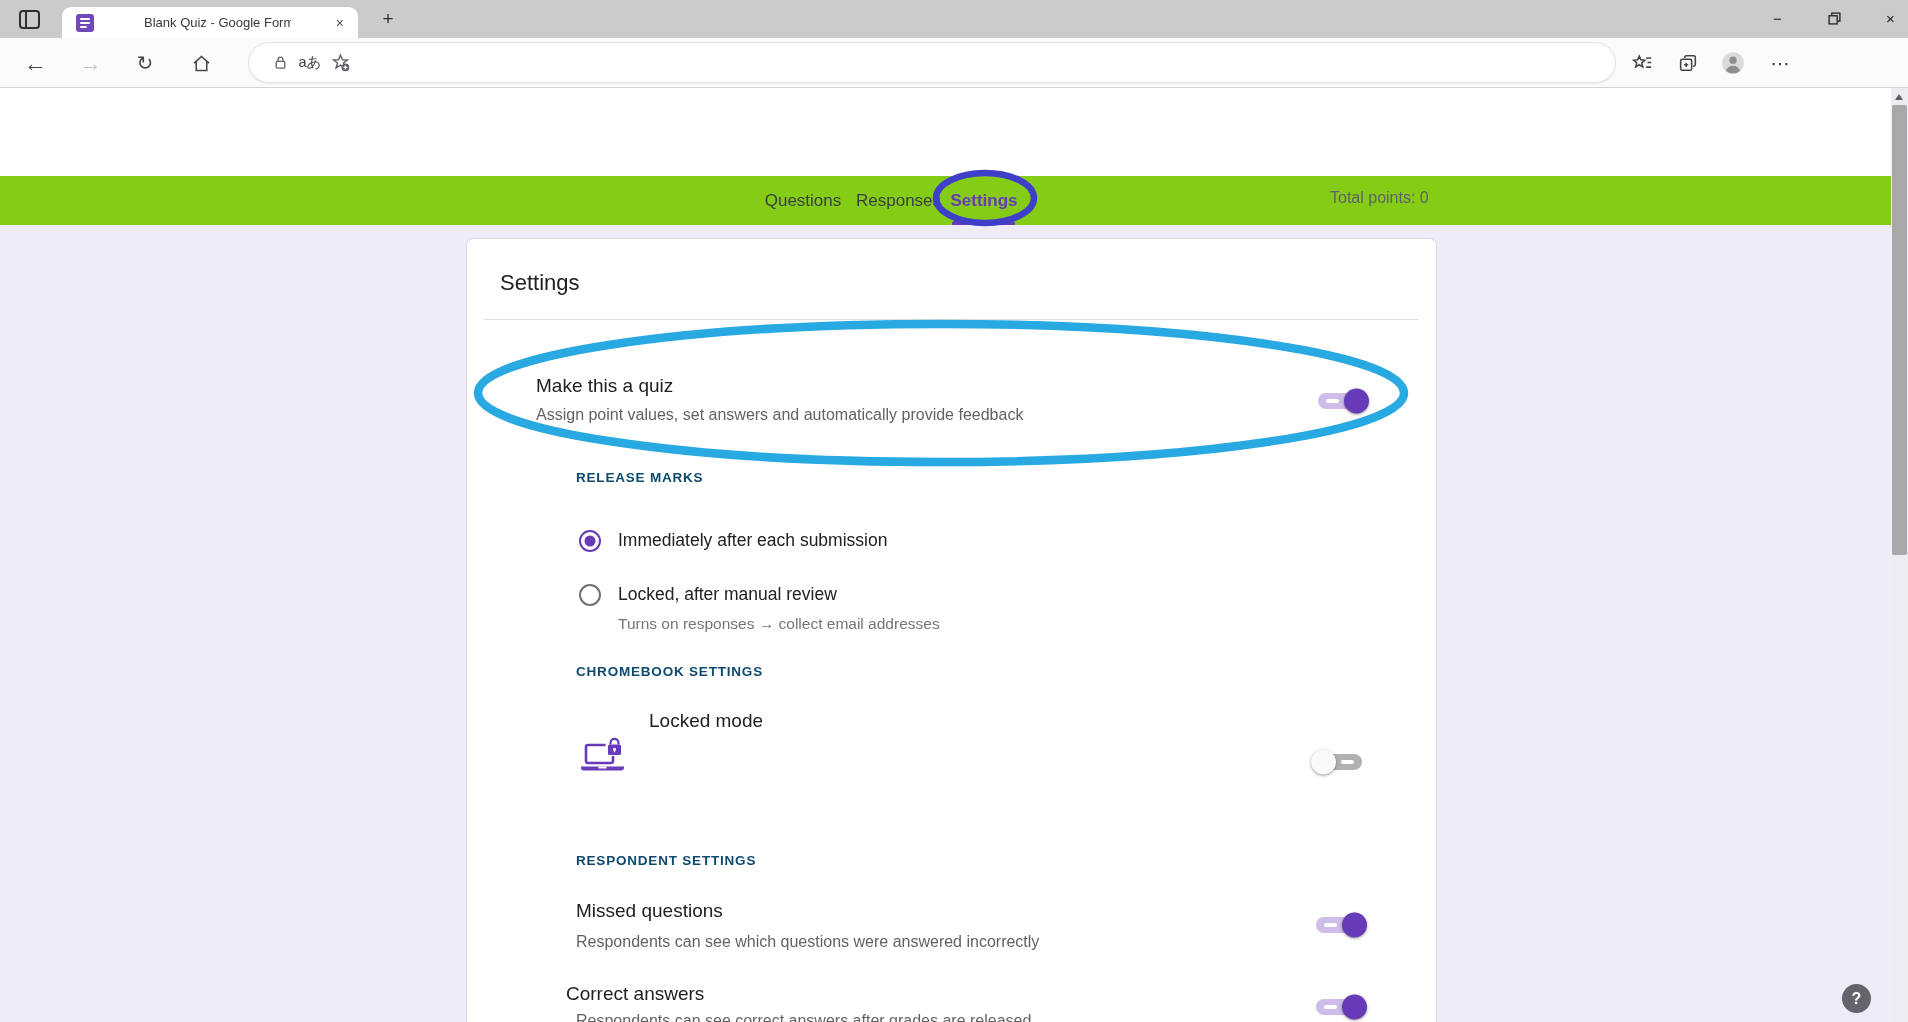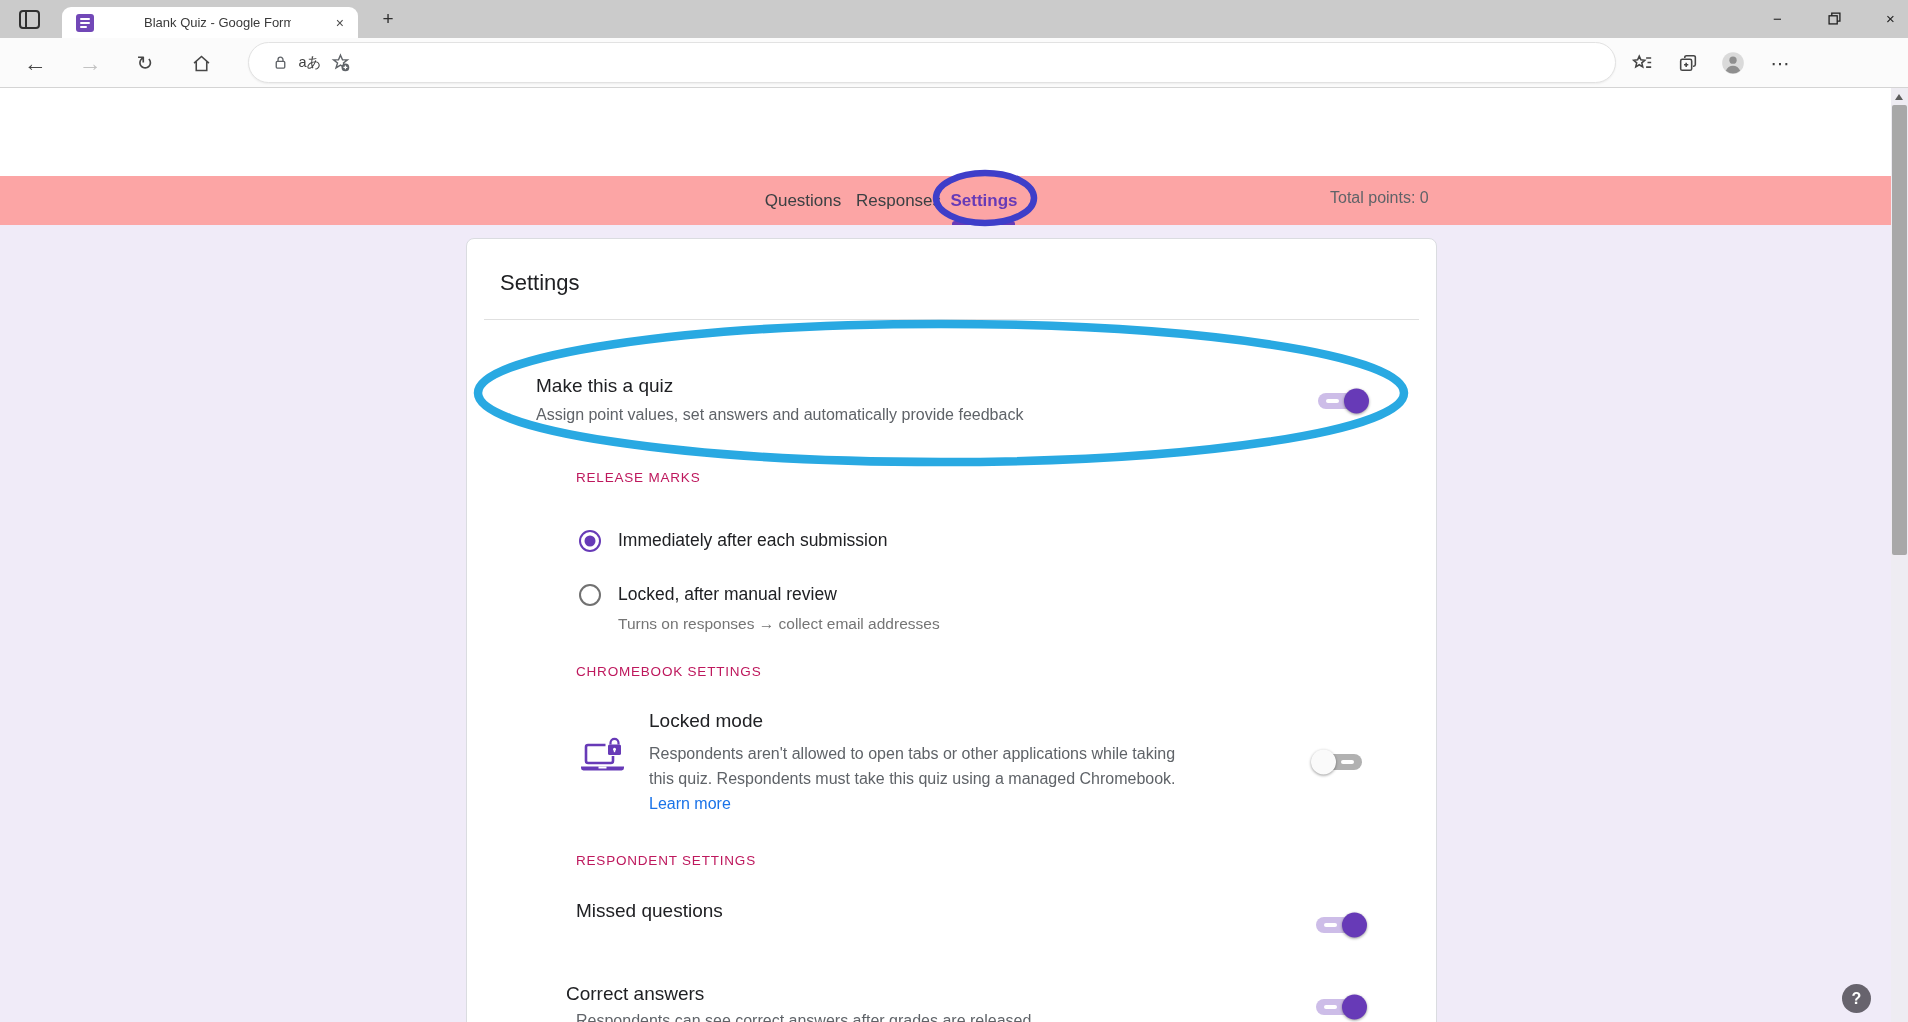--- a/index.html
+++ b/index.html
@@ -41,36 +41,36 @@
   .gf-logo{position:absolute;left:29px;top:103px;cursor:pointer;}
   .gf-title{position:absolute;left:97px;top:117px;font-size:23px;color:#202124;cursor:text;}
   .hicon{position:absolute;top:110px;width:26px;height:26px;display:flex;align-items:center;justify-content:center;cursor:pointer;}
   #h-folder{left:221px;} #h-star{left:267px;}
   #h-palette{left:1416px;} #h-eye{left:1477px;} #h-undo{left:1537px;} #h-redo{left:1597px;}
   .send-btn{position:absolute;left:1653px;top:101px;width:101px;height:45px;background:#673ab7;border:none;border-radius:4px;color:#fff;font-size:15.5px;font-weight:bold;font-family:"Liberation Sans",sans-serif;cursor:pointer;}
   .kebab{position:absolute;left:1785px;top:110px;width:24px;height:26px;text-align:center;font-size:20px;color:#5f6368;cursor:pointer;}
   .avatar{position:absolute;left:1836px;top:102px;width:42px;height:42px;border-radius:50%;background:#16694a;color:#fff;font-size:18px;display:flex;align-items:center;justify-content:center;cursor:pointer;}
 
   
-  .gf-tabs{position:absolute;left:0;top:176px;width:1893px;height:49px;background:#fca5a5;}
+  .gf-tabs{position:absolute;left:0;top:176px;width:1893px;height:49px;background:#84cc16;}
   .gf-tab{position:absolute;top:9px;height:32px;line-height:32px;font-size:17px;color:#3c4043;cursor:pointer;text-align:center;}
   #tab-questions{left:758px;width:90px;}
   #tab-responses{left:856px;width:80px;}
   #tab-settings{left:945px;width:78px;color:#673ab7;font-weight:bold;}
   .tab-underline{position:absolute;left:952px;top:45px;width:63px;height:4px;background:#673ab7;border-radius:3px 3px 0 0;}
   .total-points{position:absolute;left:1330px;top:13px;font-size:16px;color:#5f6368;}
 
   
   .content{position:absolute;left:0;top:225px;width:1891px;height:797px;background:#f0ebf8;overflow:hidden;}
   .card{position:absolute;left:466px;top:13px;width:971px;height:900px;background:#fff;border:1px solid #dadce0;border-radius:8px;}
   .card-h1{position:absolute;left:33px;top:31px;font-size:22px;color:#202124;}
   .divider{position:absolute;left:17px;right:17px;top:80px;height:1px;background:#e0e0e0;}
   .row-title{position:absolute;font-size:19px;color:#202124;}
   .row-desc{position:absolute;font-size:16px;color:#5f6368;}
-  .sec-label{position:absolute;left:109px;font-size:13.5px;font-weight:normal;letter-spacing:.8px;color:#be185d;}
+  .sec-label{position:absolute;left:109px;font-size:13.5px;font-weight:bold;letter-spacing:.8px;color:#0c4a6e;}
   #quiz-title{left:69px;top:136px;}
   #quiz-desc{left:69px;top:167px;}
   #sec-release{top:231px;}
   .radio{position:absolute;left:112px;width:22px;height:22px;border-radius:50%;cursor:pointer;}
   .radio.sel{border:2.5px solid #673ab7;}
   .radio.sel::after{content:"";position:absolute;left:50%;top:50%;transform:translate(-50%,-50%);width:11px;height:11px;border-radius:50%;background:#673ab7;}
   .radio.unsel{border:2.5px solid #717171;}
   #radio1{top:291px;} #radio2{top:345px;}
   .radio-label{position:absolute;left:151px;font-size:17.5px;color:#202124;cursor:pointer;}
   #radio1-label{top:291px;} #radio2-label{top:345px;}
@@ -275,29 +275,29 @@
             <path d="M2 29.5h43v1.6a2.4 2.4 0 0 1-2.4 2.4H4.4A2.4 2.4 0 0 1 2 31.1z" fill="#673ab7"></path>
             <rect x="19.5" y="29.5" width="8" height="2" fill="#fff"></rect>
             <rect x="26.5" y="0" width="18" height="19" fill="#fff"></rect>
             <path d="M31.5 7.5V5.8a4 4 0 0 1 8 0v1.7" fill="none" stroke="#673ab7" stroke-width="2.2"></path>
             <rect x="29" y="7.5" width="13" height="10.5" rx="1.6" fill="#673ab7"></rect>
             <circle cx="35.5" cy="12.2" r="1.5" fill="#fff"></circle>
             <rect x="34.8" y="12.6" width="1.4" height="2.6" fill="#fff"></rect>
           </svg>
       </div>
       <div class="row-title" id="locked-title">Locked mode</div>
-      <div class="row-desc" id="locked-desc"><span>Respondents aren't allowed to open tabs or other applications while taking this quiz. Respondents must take this quiz using a managed Chromebook. </span><a>Learn more</a></div>
       <div class="toggle" id="toggle-locked">
         <span class="track"></span>
           <span class="dash"></span>
           <span class="thumb"></span>
       </div>
 
       <div class="sec-label" id="sec-respondent">RESPONDENT SETTINGS</div>
       <div class="row-title" id="missed-title">Missed questions</div>
+      <div class="row-desc" id="missed-desc">Respondents can see which questions were answered incorrectly</div>
       <div class="toggle on" id="toggle-missed">
         <span class="track"></span>
           <span class="dash"></span>
           <span class="thumb"></span>
       </div>
       <div class="row-title" id="correct-title">Correct answers</div>
       <div class="row-desc" id="correct-desc">Respondents can see correct answers after grades are released</div>
       <div class="toggle on" id="toggle-correct">
         <span class="track"></span>
           <span class="dash"></span>

